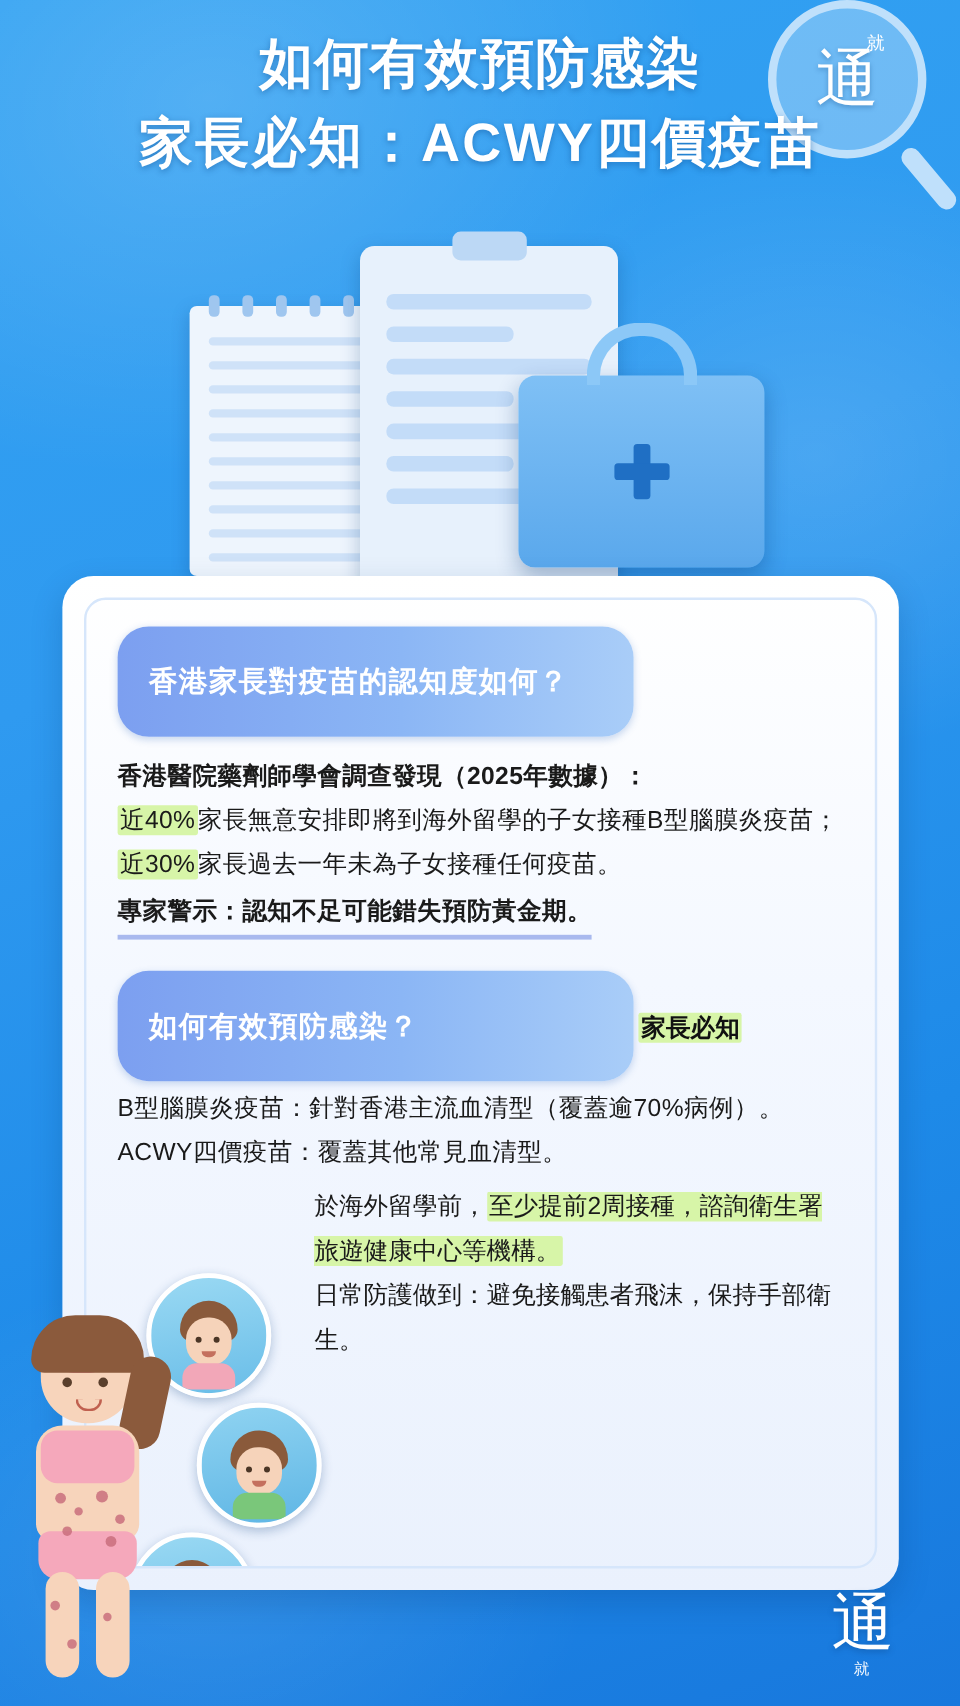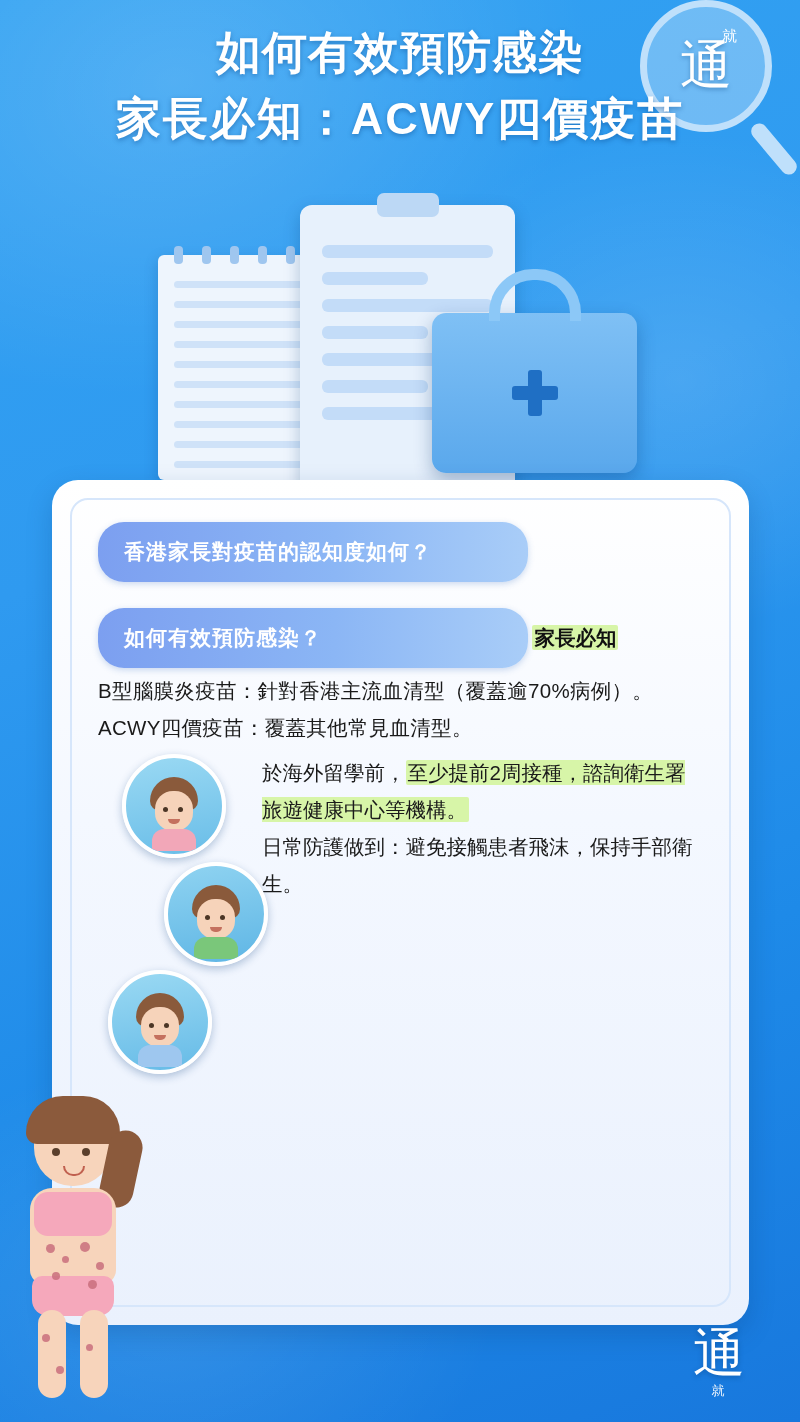--- a/index.html
+++ b/index.html
@@ -253,24 +253,24 @@
     border-radius: 18px;
     padding: 22px 26px;
     box-sizing: border-box;
     overflow: hidden;
   }
   .section-header {
     display: inline-block;
     min-width: 430px;
     background: linear-gradient(90deg, #7c9ff0 0%, #8bb6f5 55%, #a9cdf8 100%);
     color: #ffffff;
-    font-size: 21px;
+    font-size: 24px;
     font-weight: bold;
     border-radius: 26px;
-    padding: 16px 26px;
+    padding: 30px 26px;
     box-sizing: border-box;
     letter-spacing: 1px;
     box-shadow: 0 2px 6px rgba(60,110,190,0.25);
   }
   .body-text {
     font-size: 20.5px;
     color: #1a1a1a;
     line-height: 37px;
     margin-top: 14px;
     letter-spacing: 0.3px;
@@ -295,20 +295,21 @@
   .sub-label {
     font-size: 20.5px;
     font-weight: bold;
     color: #111;
     margin-top: 14px;
     display: inline-block;
   }
   .two-col {
     display: flex;
     margin-top: 8px;
+    align-items: center;
   }
   .col-icons {
     width: 160px;
     flex: 0 0 160px;
     position: relative;
   }
   .col-text {
     flex: 1;
     font-size: 20.5px;
     color: #1a1a1a;
@@ -579,20 +580,26 @@
     <span class="glyph">通</span>
     <span class="sup">就</span>
   </div>
 
   <div class="card">
     <div class="card-inner">
 
       
       <div class="section-header">香港家長對疫苗的認知度如何？</div>
 
+      <div class="body-text">
+        <span class="bold">香港醫院藥劑師學會調查發現（2025年數據）：</span><br>
+        <span class="hl">近40%</span><span>家長無意安排即將到海外留學的子女接種B型腦膜炎疫苗；</span><br>
+        <span class="hl">近30%</span><span>家長過去一年未為子女接種任何疫苗。</span><br>
+        <span class="warn-line bold">專家警示：認知不足可能錯失預防黃金期。</span>
+      </div>
 
       
       <div class="section2">
         <div class="section-header">如何有效預防感染？</div>
 
         <div class="sub-label"><span class="hl">家長必知</span></div>
 
         <div class="body-text" style="margin-top:4px">B型腦膜炎疫苗：針對香港主流血清型（覆蓋逾70%病例）。ACWY四價疫苗：覆蓋其他常見血清型。</div>
 
         <div class="two-col">

